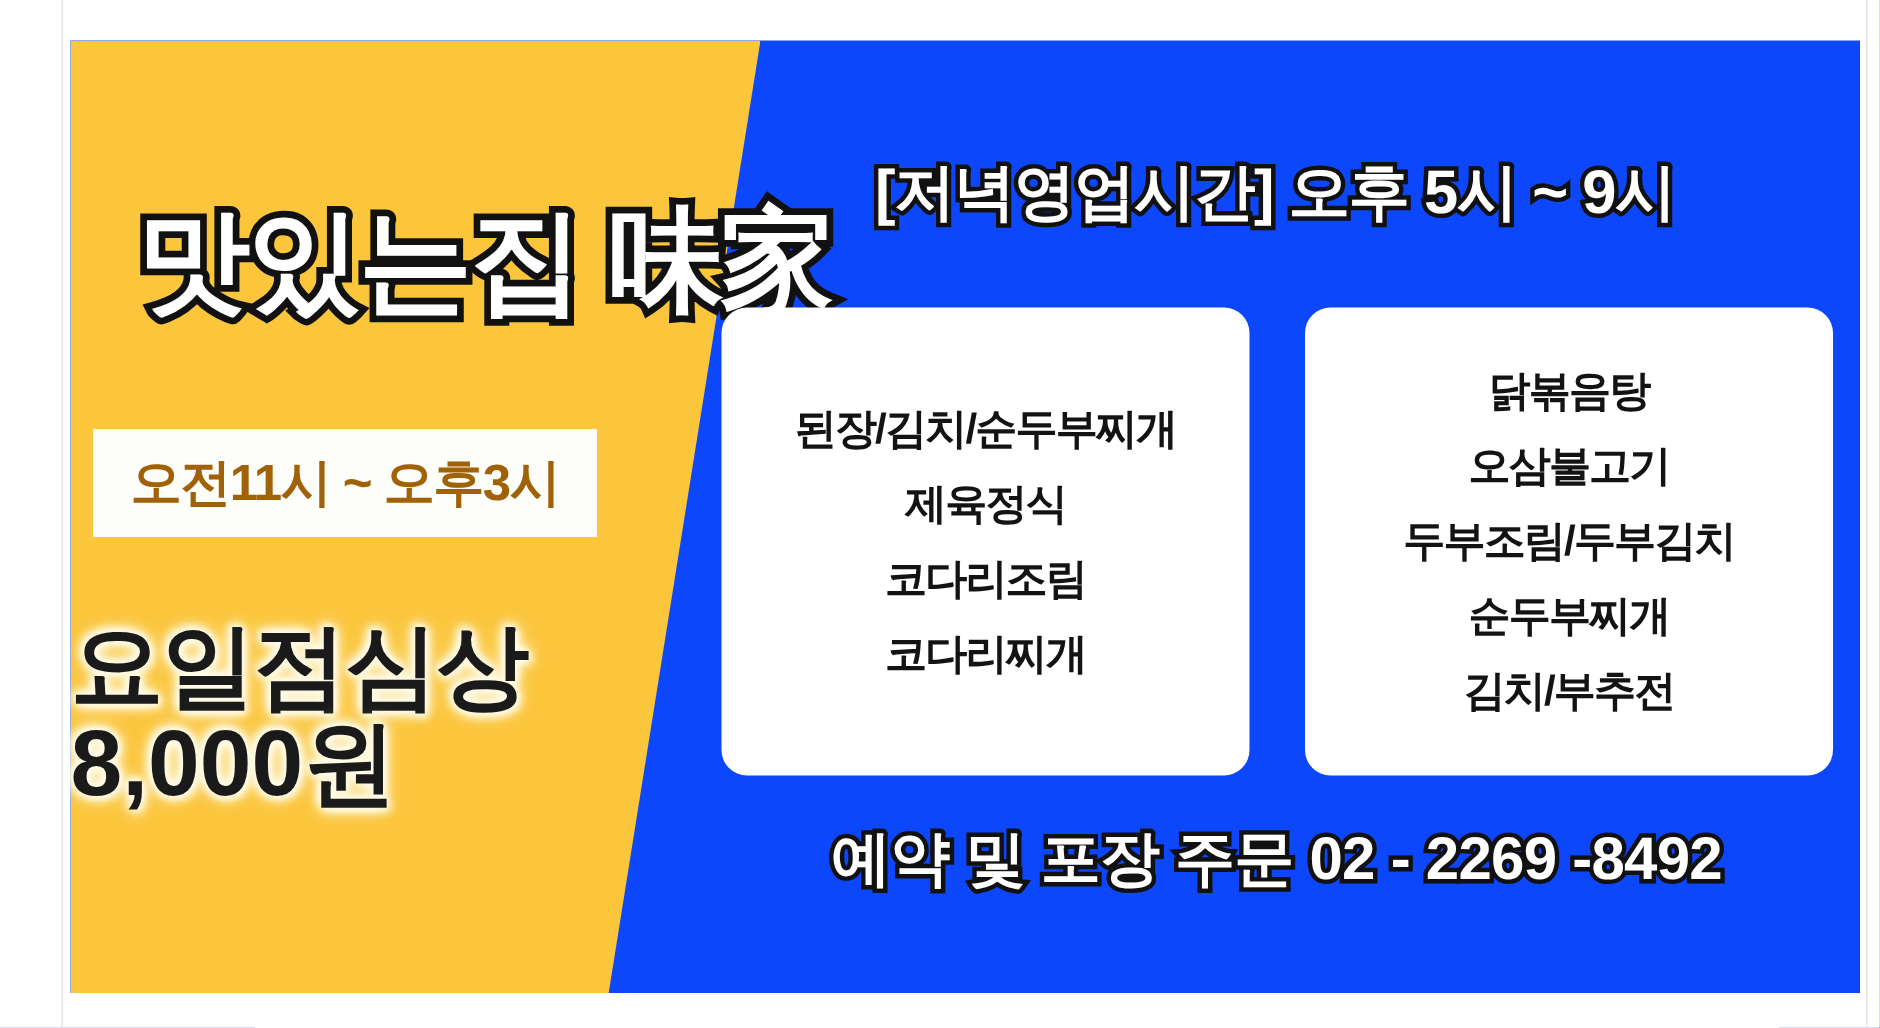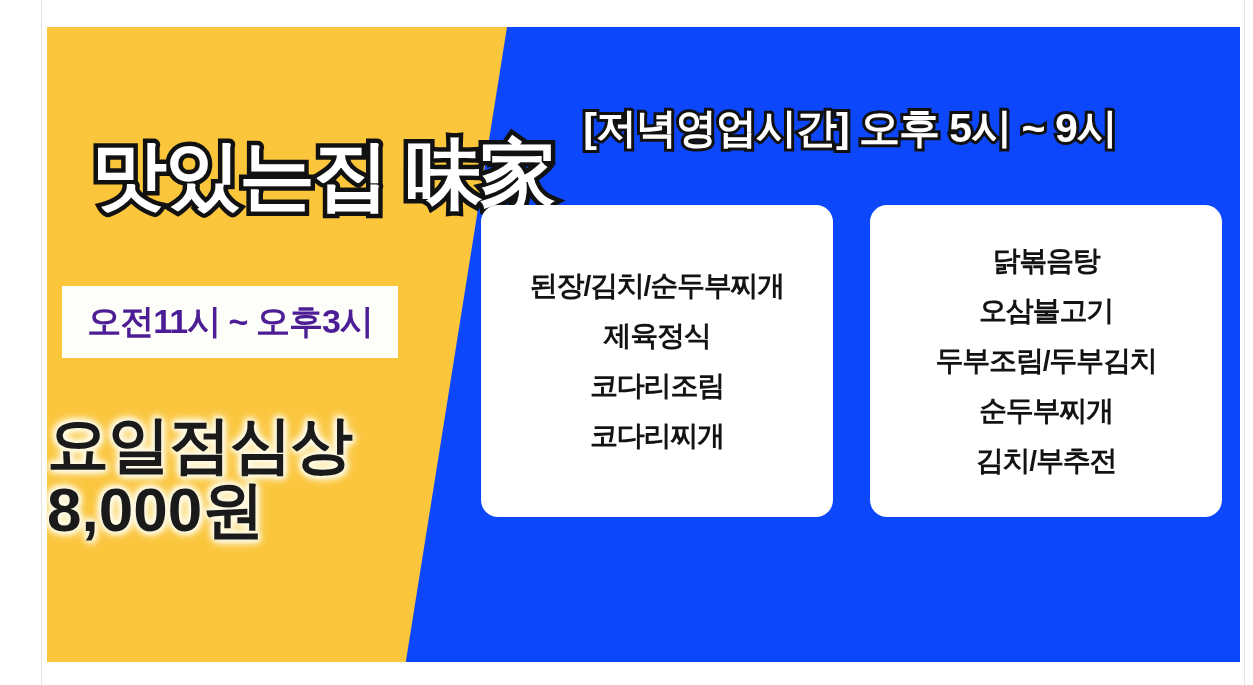--- a/index.html
+++ b/index.html
@@ -90,21 +90,21 @@
     height: 72px;
     background: #fdfdfa;
     display: flex;
     align-items: center;
     justify-content: center;
   }
   .hours-badge-text {
     font-size: 34px;
     font-weight: 900;
     letter-spacing: -1px;
-    color: #4c1d95;
+    color: #a16207;
     white-space: nowrap;
   }
 
   .lunch-block {
     position: absolute;
     left: 0;
     top: 385px;
     width: 420px;
   }
   .lunch-title {
@@ -236,14 +236,15 @@
     <div class="menu-card">
       <div class="menu-item">닭볶음탕</div>
       <div class="menu-item">오삼불고기</div>
       <div class="menu-item">두부조림/두부김치</div>
       <div class="menu-item">순두부찌개</div>
       <div class="menu-item">김치/부추전</div>
     </div>
 
   </div>
 
+  <div class="order-line">예약 및 포장 주문 02 - 2269 -8492</div>
 
 </div>
 
 </body></html>

